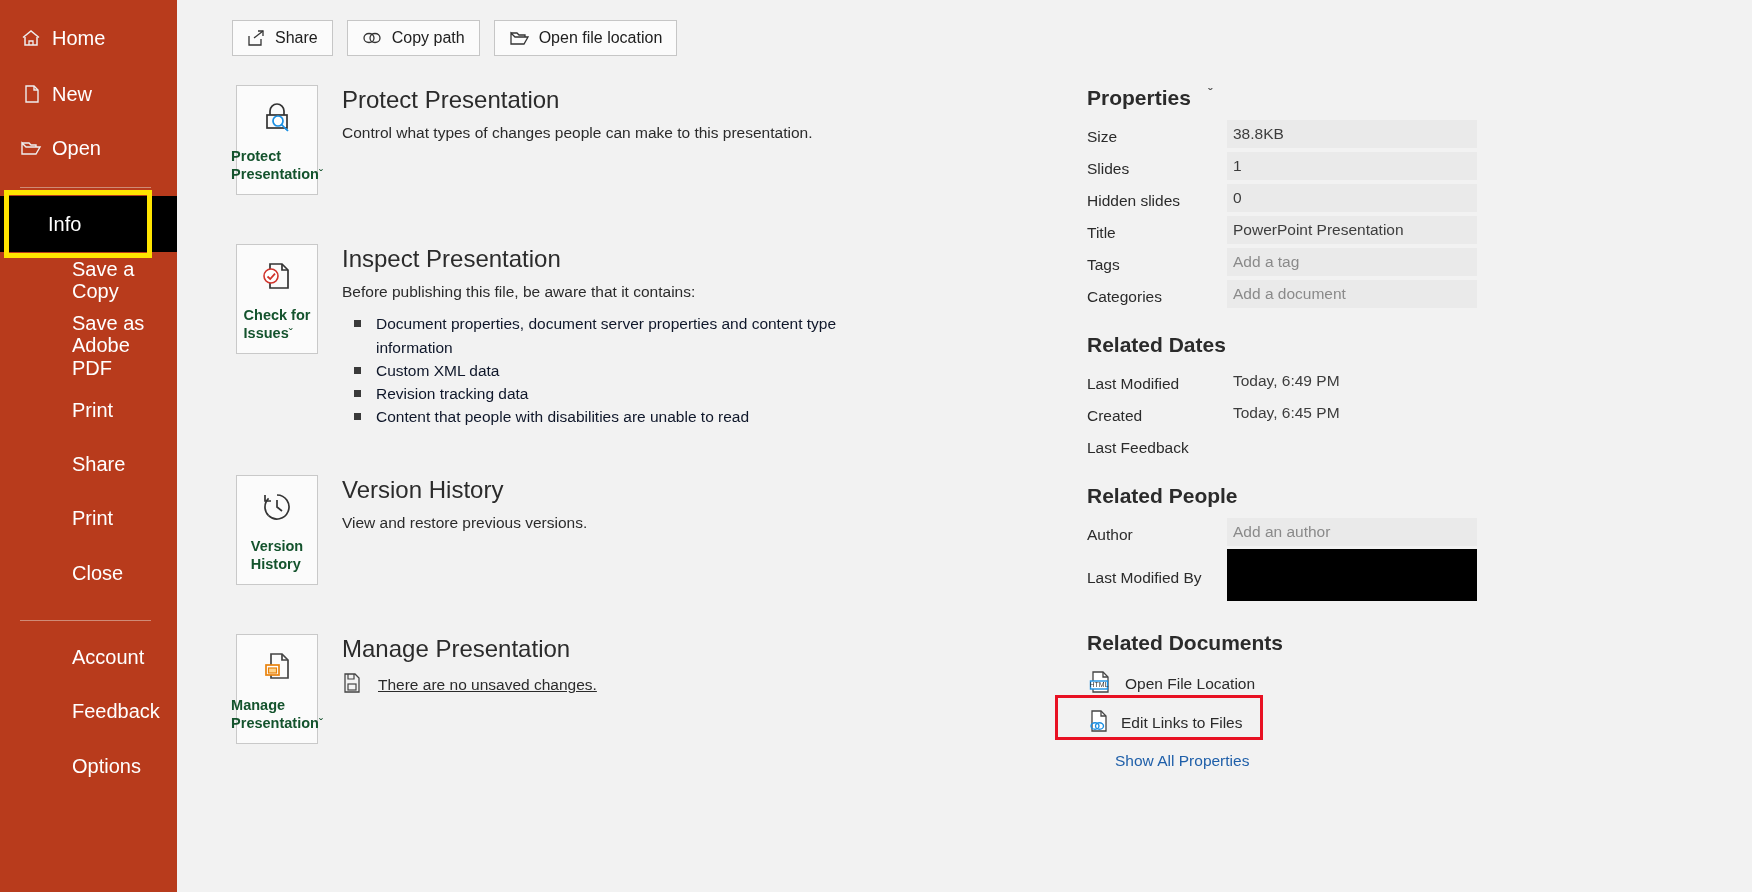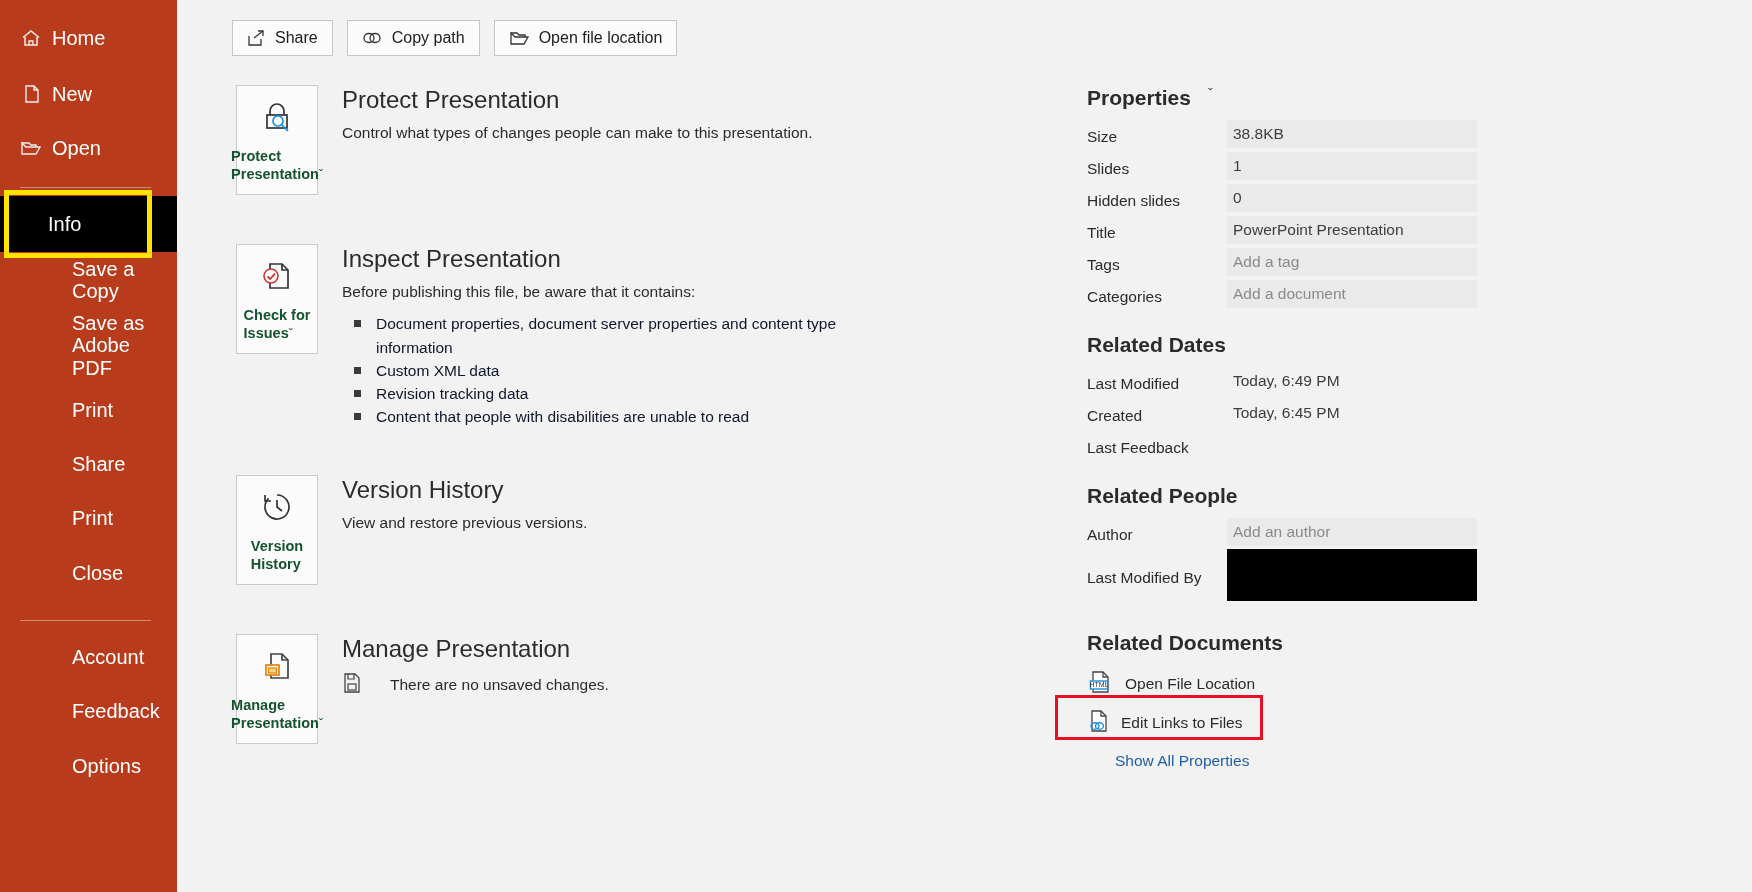--- a/index.html
+++ b/index.html
@@ -66,21 +66,21 @@
   .btitle{font-size:24px;color:#2b2b2b;font-weight:normal;line-height:1.1;margin-bottom:10px;}
   .bdesc{font-size:15.5px;color:#2b2b2b;line-height:1.35;}
   .blist{list-style:none;margin:9px 0 0;padding:0;}
   .blist li{
     position:relative;padding-left:34px;font-size:15.5px;color:#0f172a;
     line-height:1.5;max-width:520px;
   }
   .blist li::before{
     content:"";position:absolute;left:12px;top:8px;width:7px;height:7px;background:#3a3a3a;
   }
-  .unsaved{display:flex;align-items:center;gap:28px;font-size:15.5px;color:#2b2b2b;margin-top:4px;}
+  .unsaved{display:flex;align-items:center;gap:16px;font-size:15.5px;color:#2b2b2b;margin-top:4px;text-decoration:underline;}
   
   #props{position:absolute;left:910px;top:86px;width:390px;}
   .sec-head{
     font-size:21px;color:#2b2b2b;margin:0 0 9px 0;font-weight:bold;
     display:flex;align-items:flex-start;gap:17px;
   }
   .prow{display:flex;align-items:center;margin-bottom:2px;min-height:30px;}
   .pkey{width:140px;font-size:15.5px;color:#2b2b2b;padding-top:5px;flex:none;}
   .pval{
     flex:1;font-size:15.5px;color:#3d3d3d;background:#eaeaea;padding:5px 6px;

